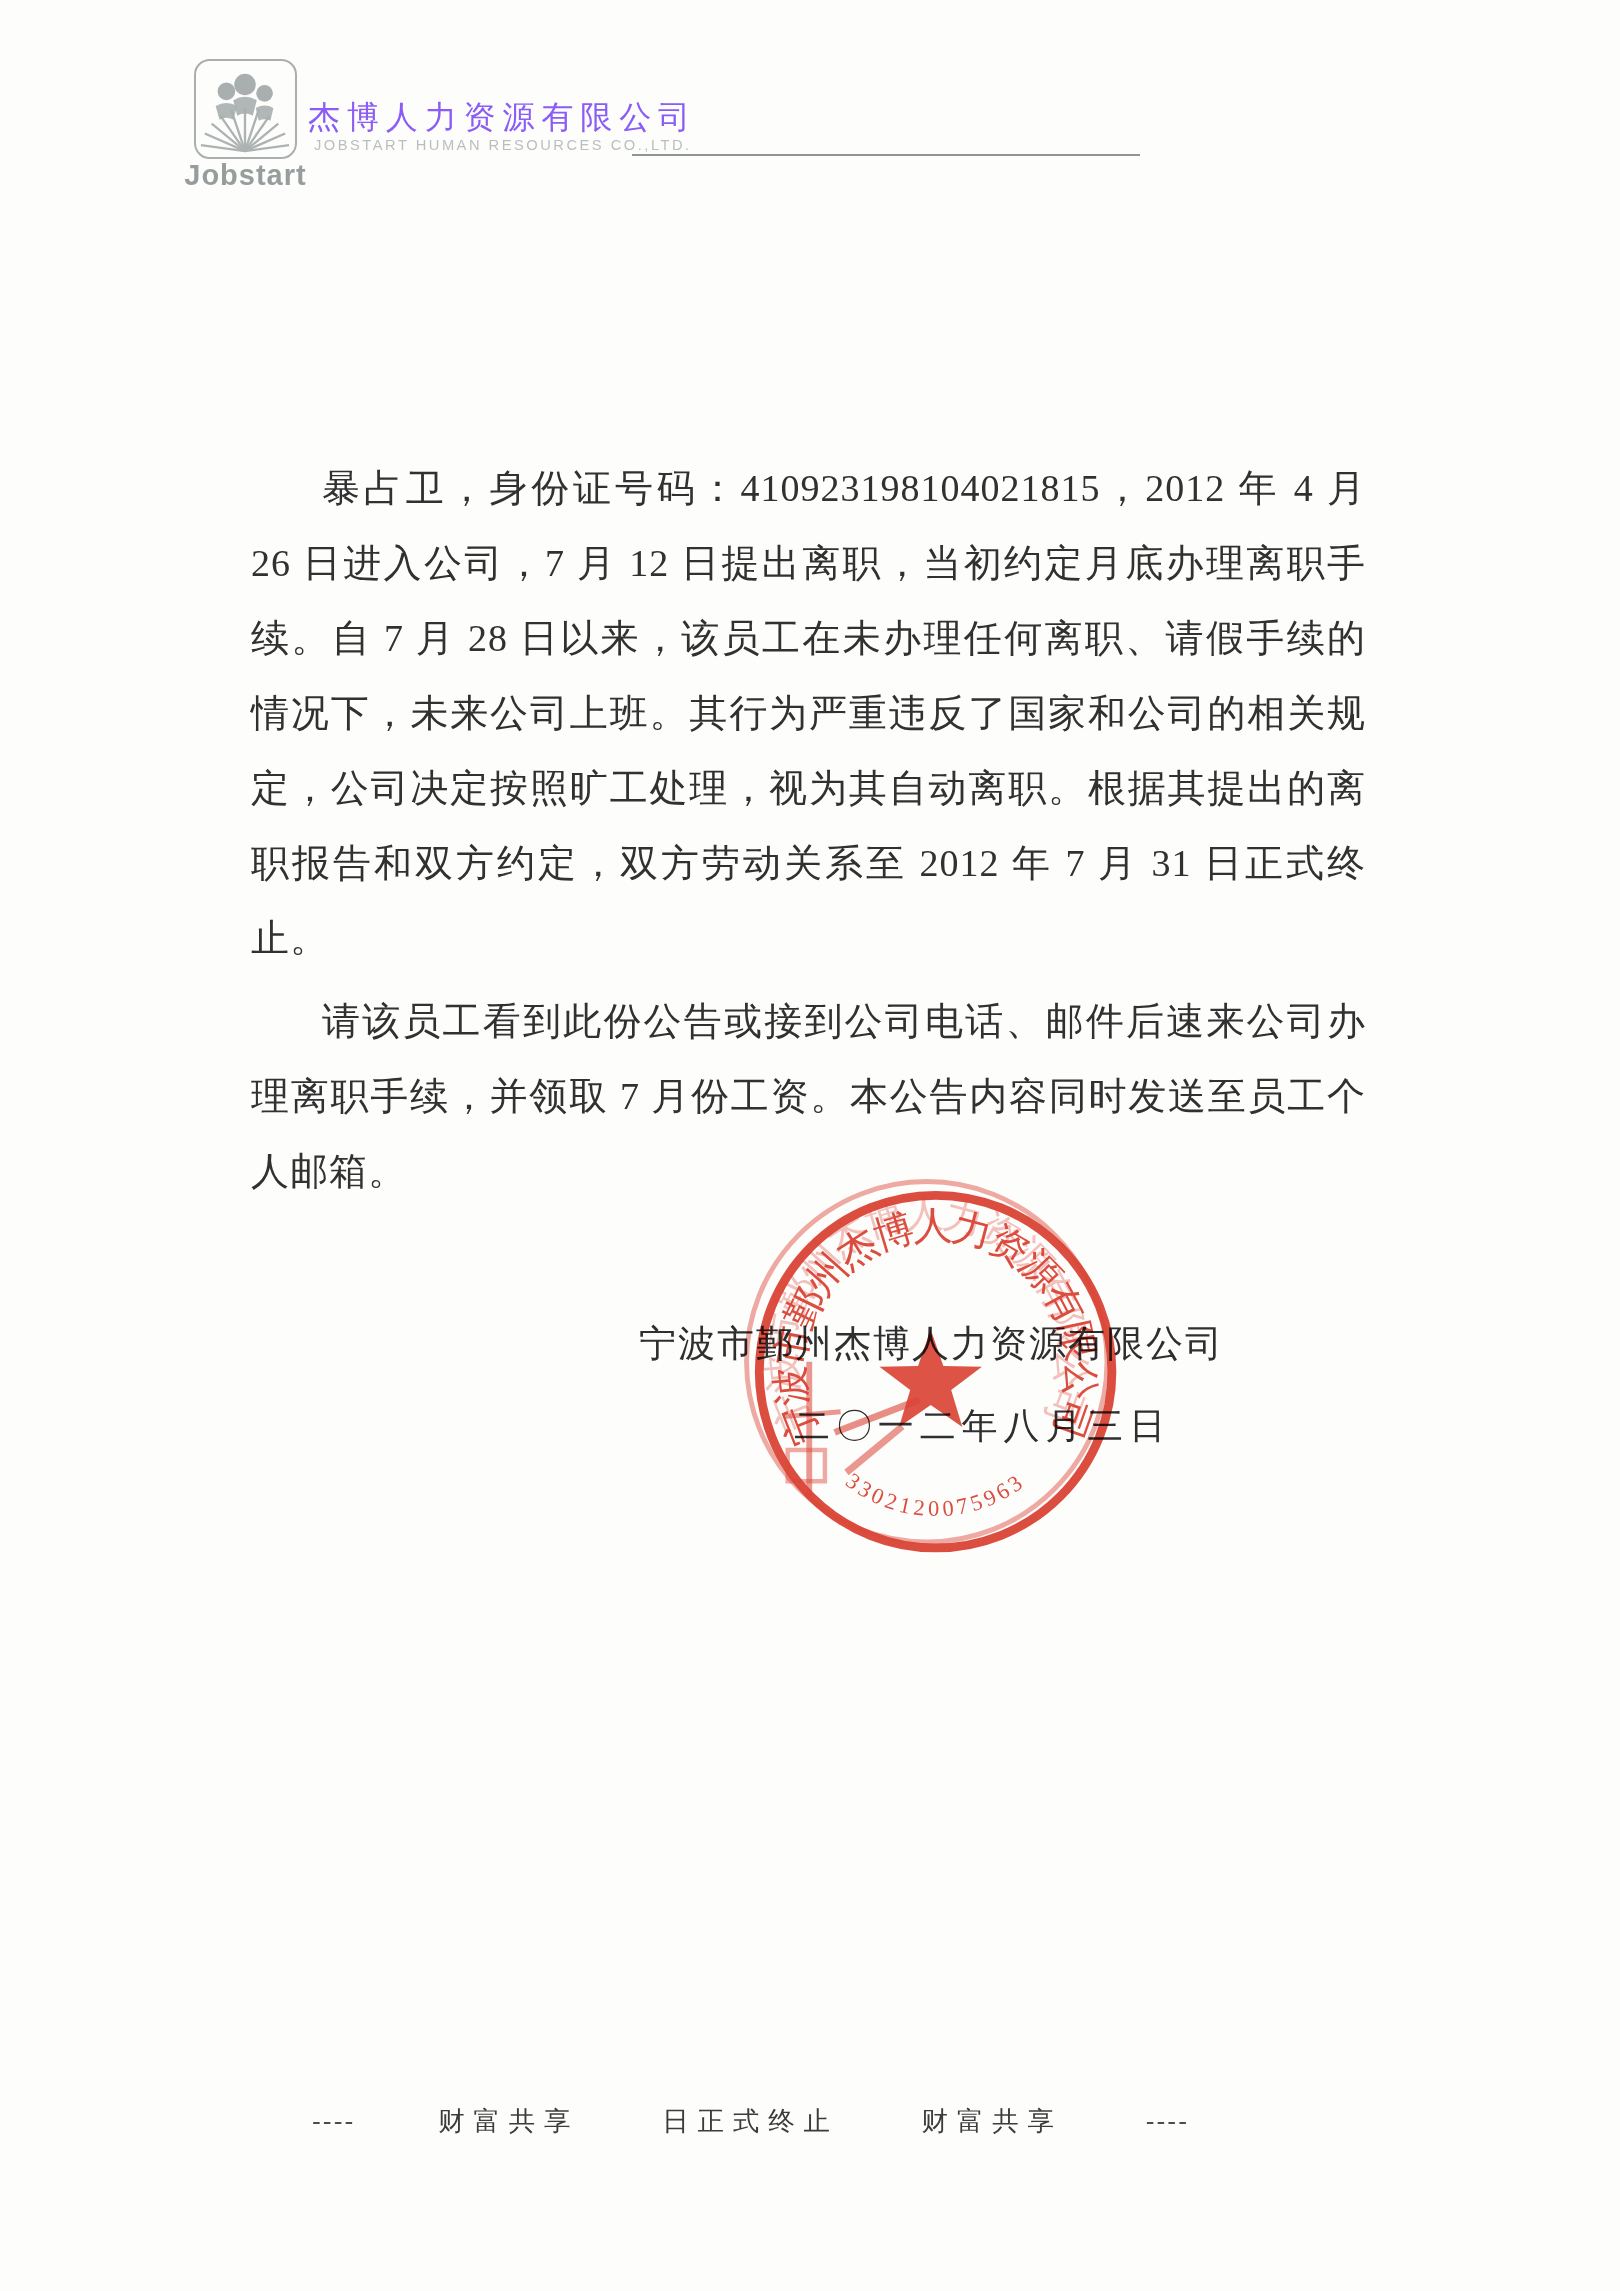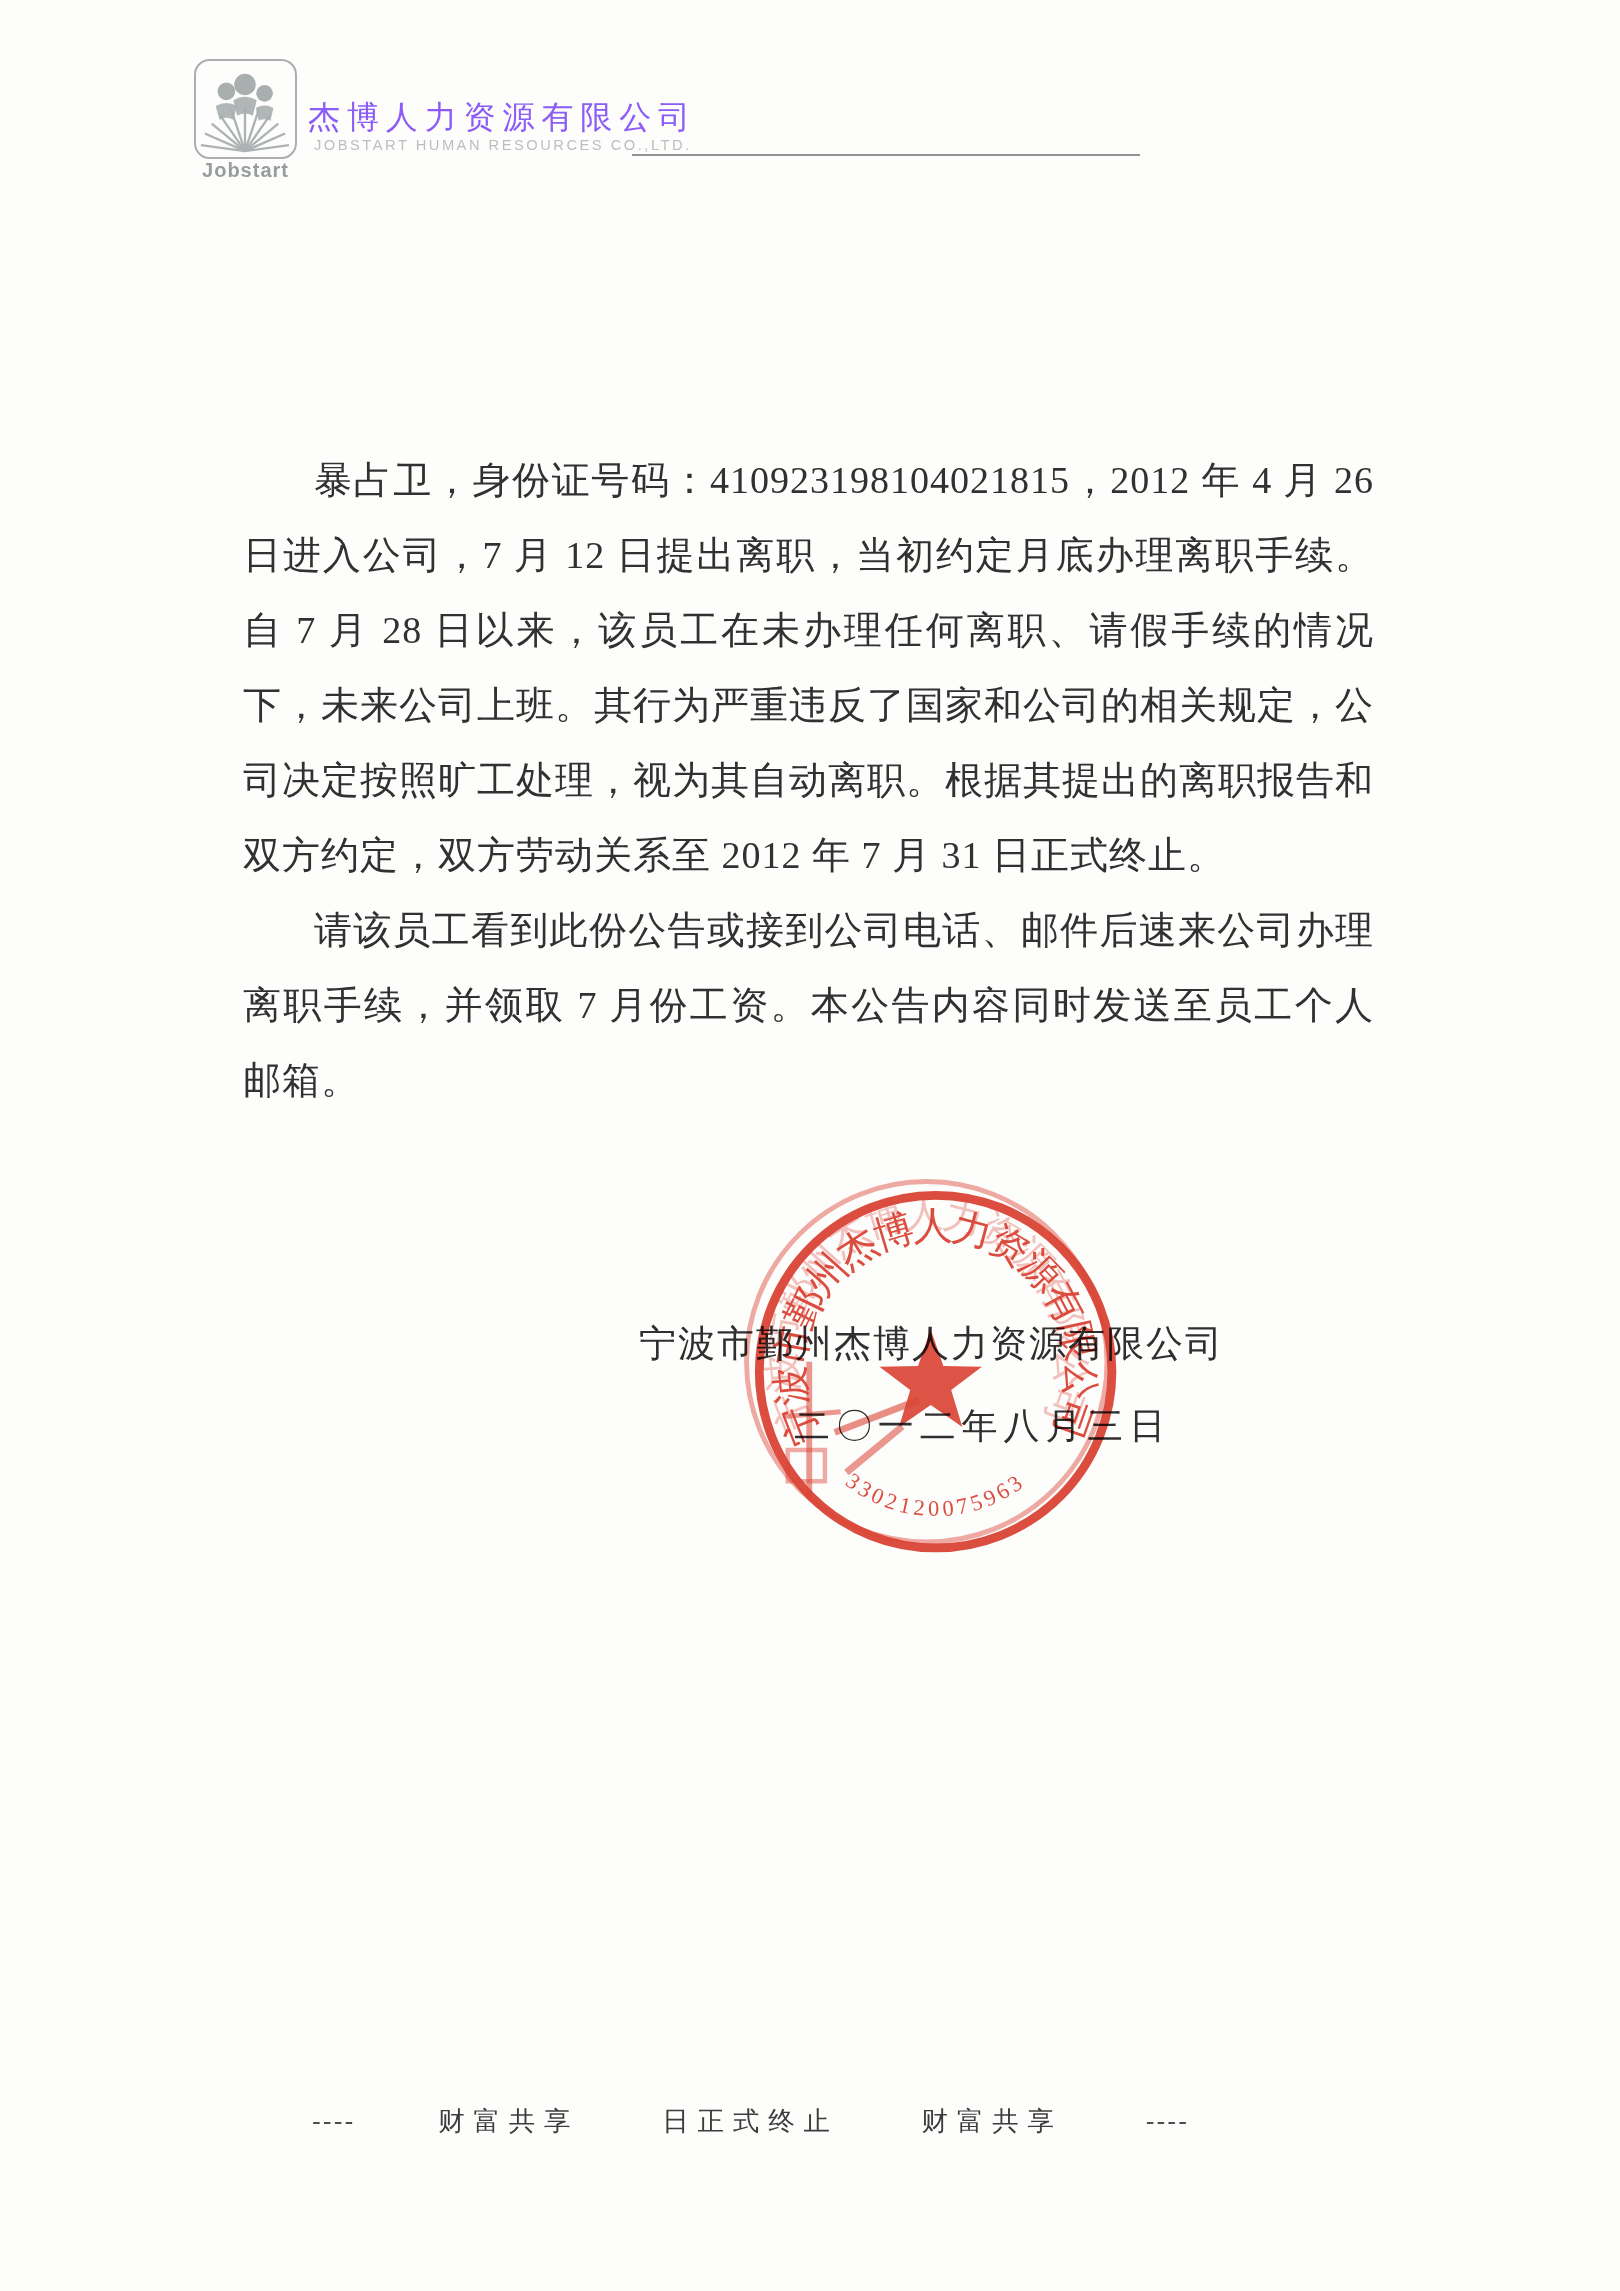--- a/index.html
+++ b/index.html
@@ -15,21 +15,21 @@
   
   .logo-box{
     position:absolute;left:194px;top:59px;width:103px;height:100px;
     border:2.9px solid #a9aeae;border-radius:15.7px;box-sizing:border-box;
     overflow:hidden;
   }
   .jobstart-label{
     position:absolute;left:184px;top:159px;width:123px;
     text-align:center;
     font-family:"Liberation Sans","DejaVu Sans",sans-serif;
-    font-weight:bold;font-size:20px;color:#979d9d;letter-spacing:1px;
+    font-weight:bold;font-size:29px;color:#979d9d;letter-spacing:1px;
   }
   .company-cn{
     position:absolute;left:308px;top:96px;
     font-size:32px;color:#8b5cf6;letter-spacing:6.9px;white-space:nowrap;
   }
   .company-en{
     position:absolute;left:314px;top:137px;
     font-family:"Liberation Sans","DejaVu Sans",sans-serif;
     font-size:14.7px;color:#b9bfbf;letter-spacing:2.5px;white-space:nowrap;text-align:right;
   }
@@ -42,21 +42,21 @@
     position:absolute;left:243px;top:300px;width:1088px;
     text-align:center;font-size:44px;font-weight:bold;color:#2d2d2d;
     letter-spacing:2px;
   }
   
   .doc-body{
     position:absolute;left:243px;top:443px;width:1131px;
     font-size:38px;line-height:75px;letter-spacing:1px;
     text-align:justify;color:#313131;
   }
-  .doc-body p{margin:0;text-indent:71px;}
+  .doc-body p{margin:8px;text-indent:71px;}
   
   .sig-company{
     position:absolute;left:639px;top:1319px;
     font-size:37px;letter-spacing:2px;color:#2f2f2f;white-space:nowrap;
   }
   .sig-date{
     position:absolute;left:794px;top:1402px;
     font-size:36px;letter-spacing:5.9px;color:#2f2f2f;white-space:nowrap;font-family:Liberation Serif, serif;
   }
   

